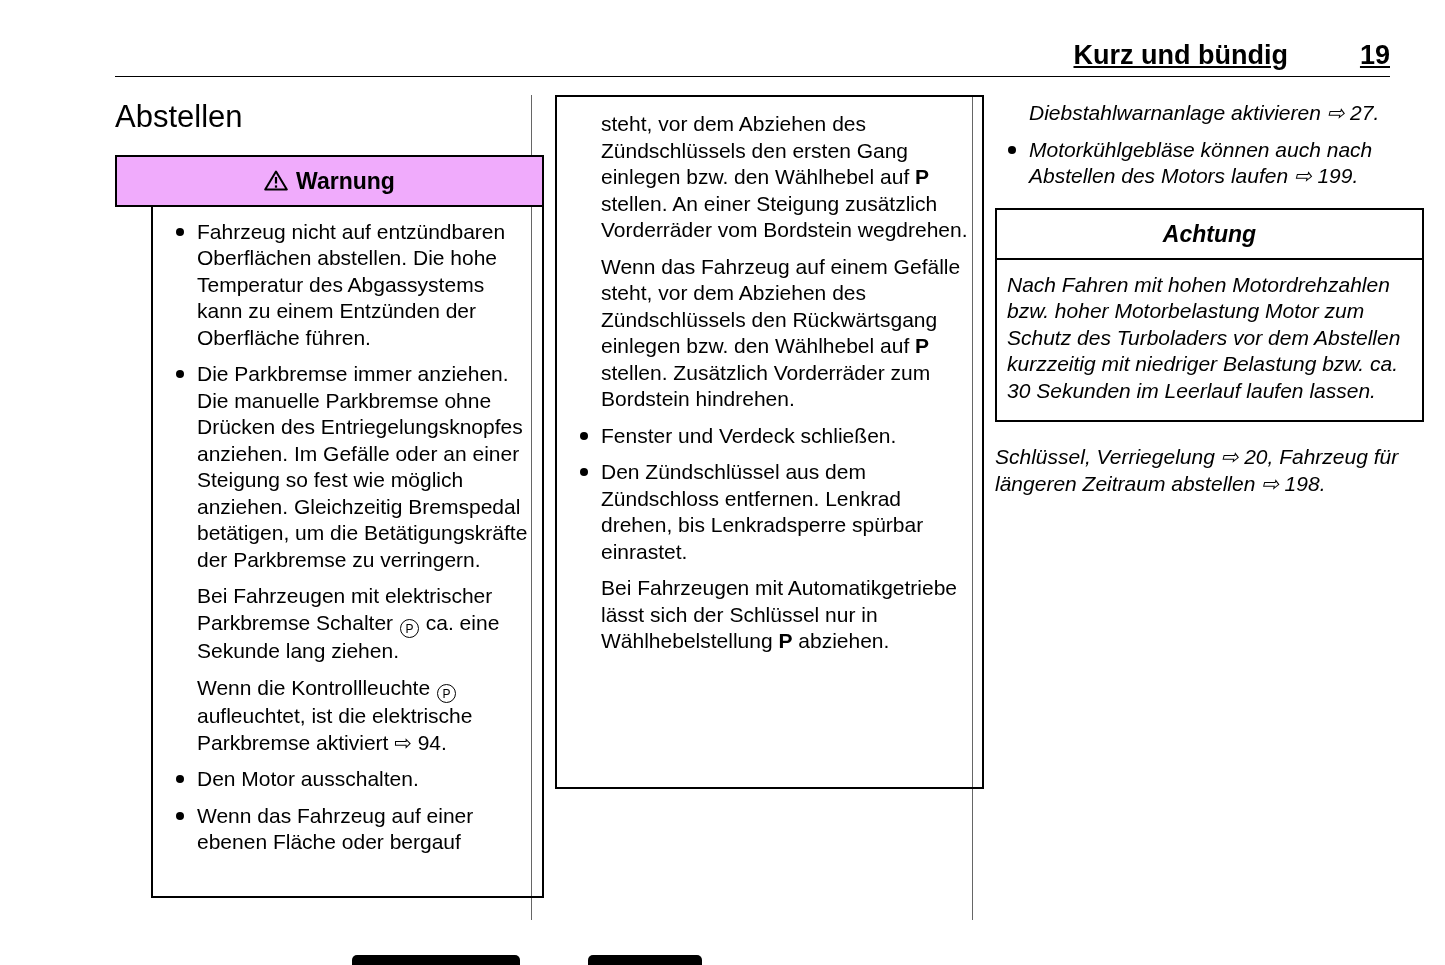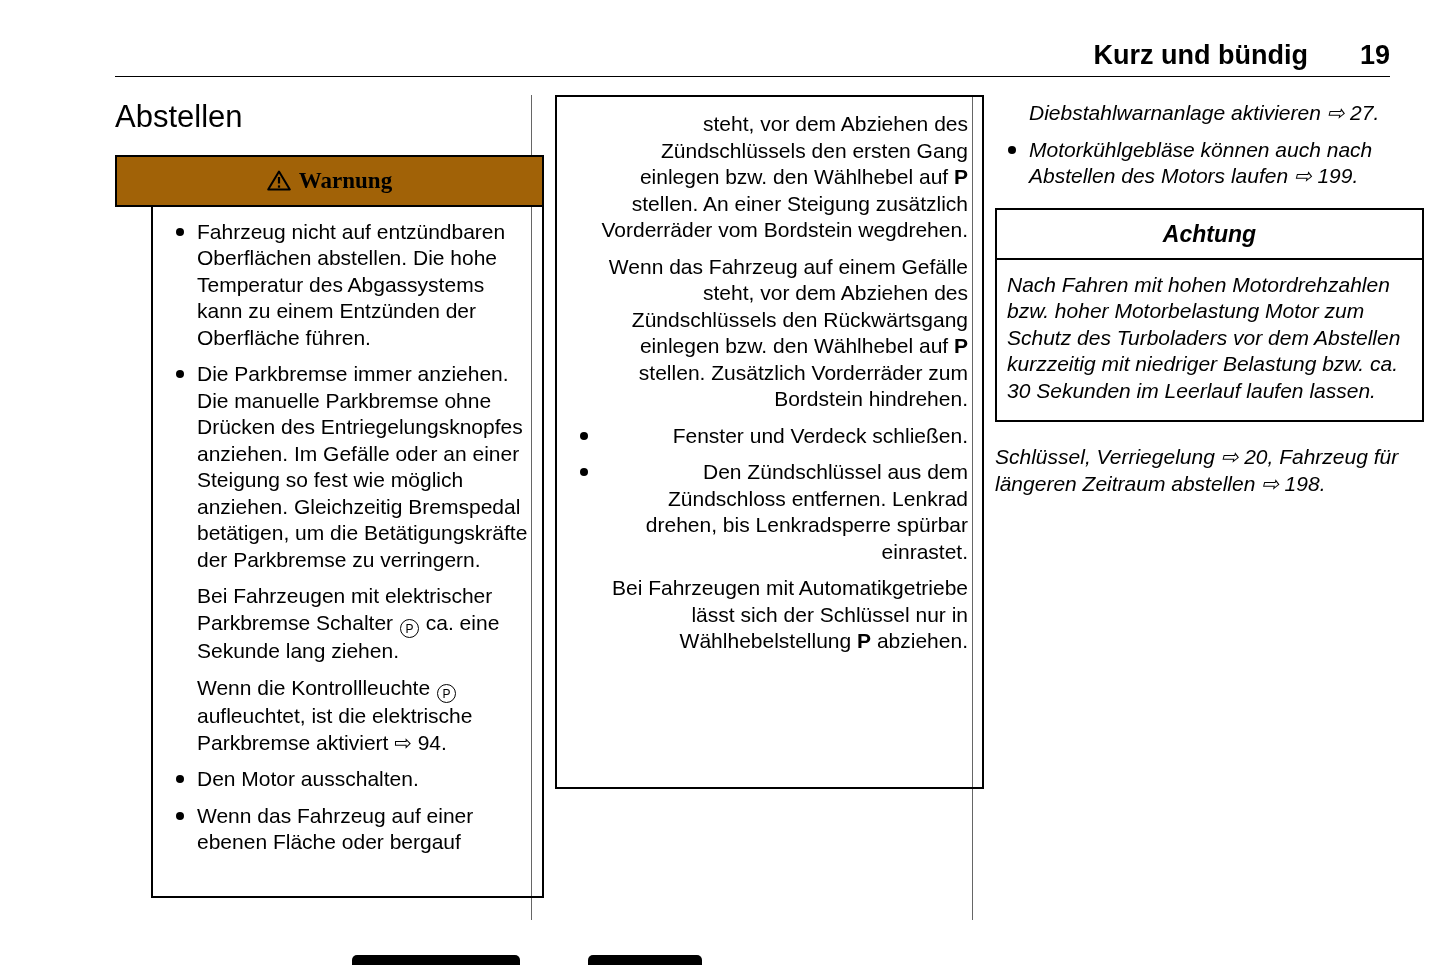--- a/index.html
+++ b/index.html
@@ -9,50 +9,50 @@
     color:#000;
     font-family:"Liberation Sans", sans-serif;
     position:relative;
     overflow:hidden;
   }
   .page { position:absolute; inset:0; }
 
   
   .header-row {
     position:absolute; top:40px; right:55px;
-    display:flex; align-items:center; gap:52px;
+    display:flex; align-items:center; gap:72px;text-decoration:underline;
   }
   .header-title { font-size:27px; font-weight:bold; }
   .header-page  { font-size:27px; font-weight:bold; }
   .header-rule {
     position:absolute; top:76px; left:115px; width:1275px;
     border-top:1.5px solid #000;
   }
 
   
   .vdiv { position:absolute; top:95px; height:825px; width:1px; background:#666; }
   .vdiv1 { left:531px; }
   .vdiv2 { left:972px; }
 
   
   .col { position:absolute; top:95px; width:429px; font-size:21px; line-height:26.5px; }
   .col1 { left:115px; }
-  .col2 { left:555px;text-align:right; }
+  .col2 { left:555px; }
   .col3 { left:995px; padding-top:5px;font-style:italic; }
 
   .heading { font-size:31px; font-weight:400; margin:4px 0 20px 0; line-height:1.15; }
 
   
   .box-header {
     border:2px solid #000;
     text-align:center; font-weight:bold; font-size:23px;
     padding:11px 0; line-height:26px;
     display:flex; align-items:center; justify-content:center; gap:8px;
   }
-  .box-header.gray { background:#a16207;font-family:Liberation Serif, serif; }
+  .box-header.gray { background:#f0abfc; }
   .box-body {
     border:2px solid #000; border-top:none;
     padding:12px 14px 16px 10px;
   }
   .box-body.full { border-top:2px solid #000; }
   .warn-body-col1 { min-height:691px;margin-left:36px; }
   .warn-body-col2 { min-height:694px; padding-top:14px; }
 
   
   .item { display:flex; margin-bottom:10px; }

